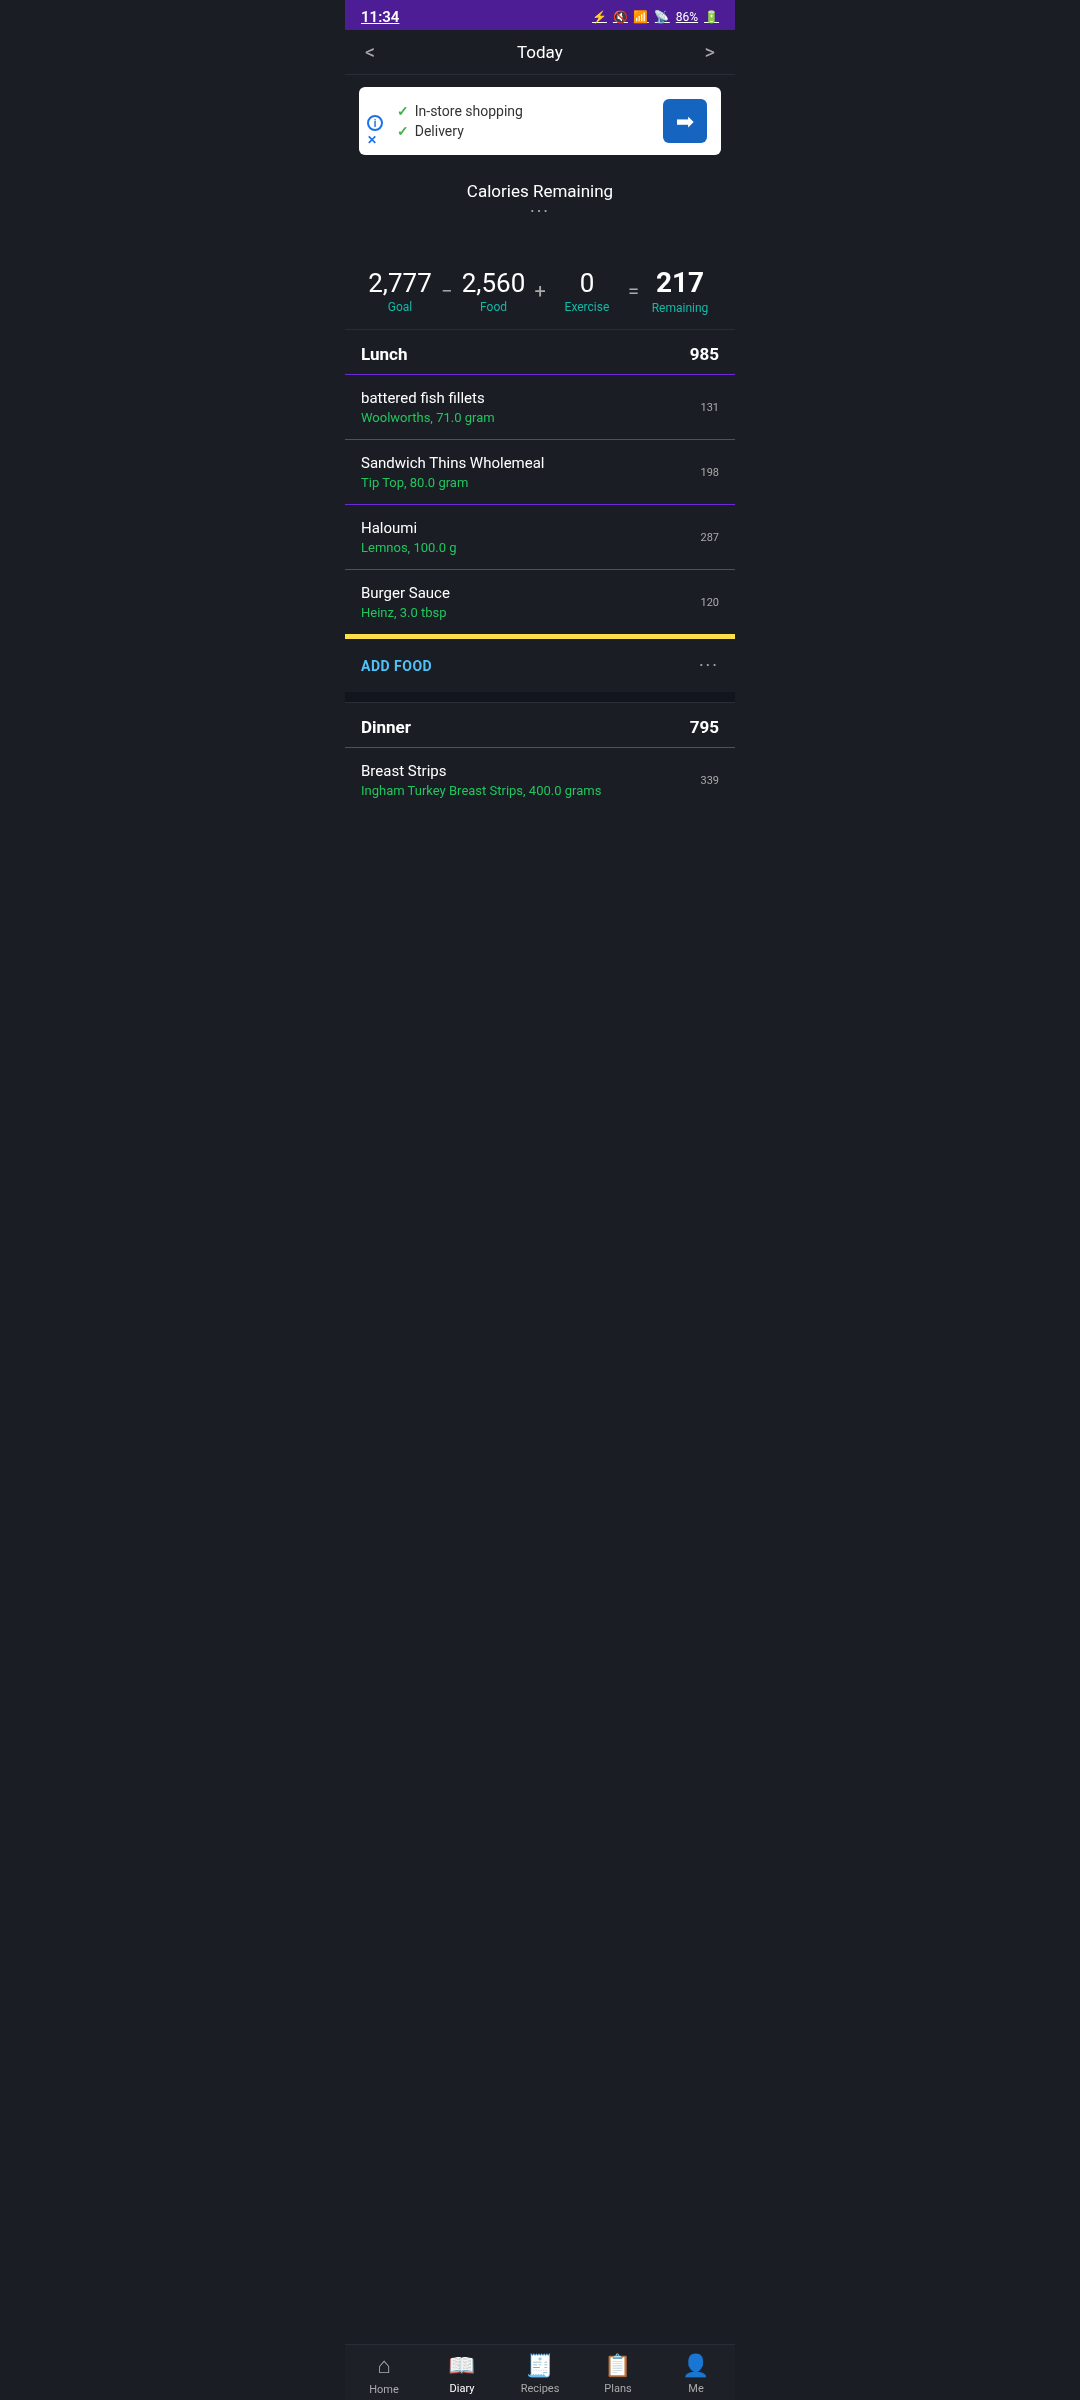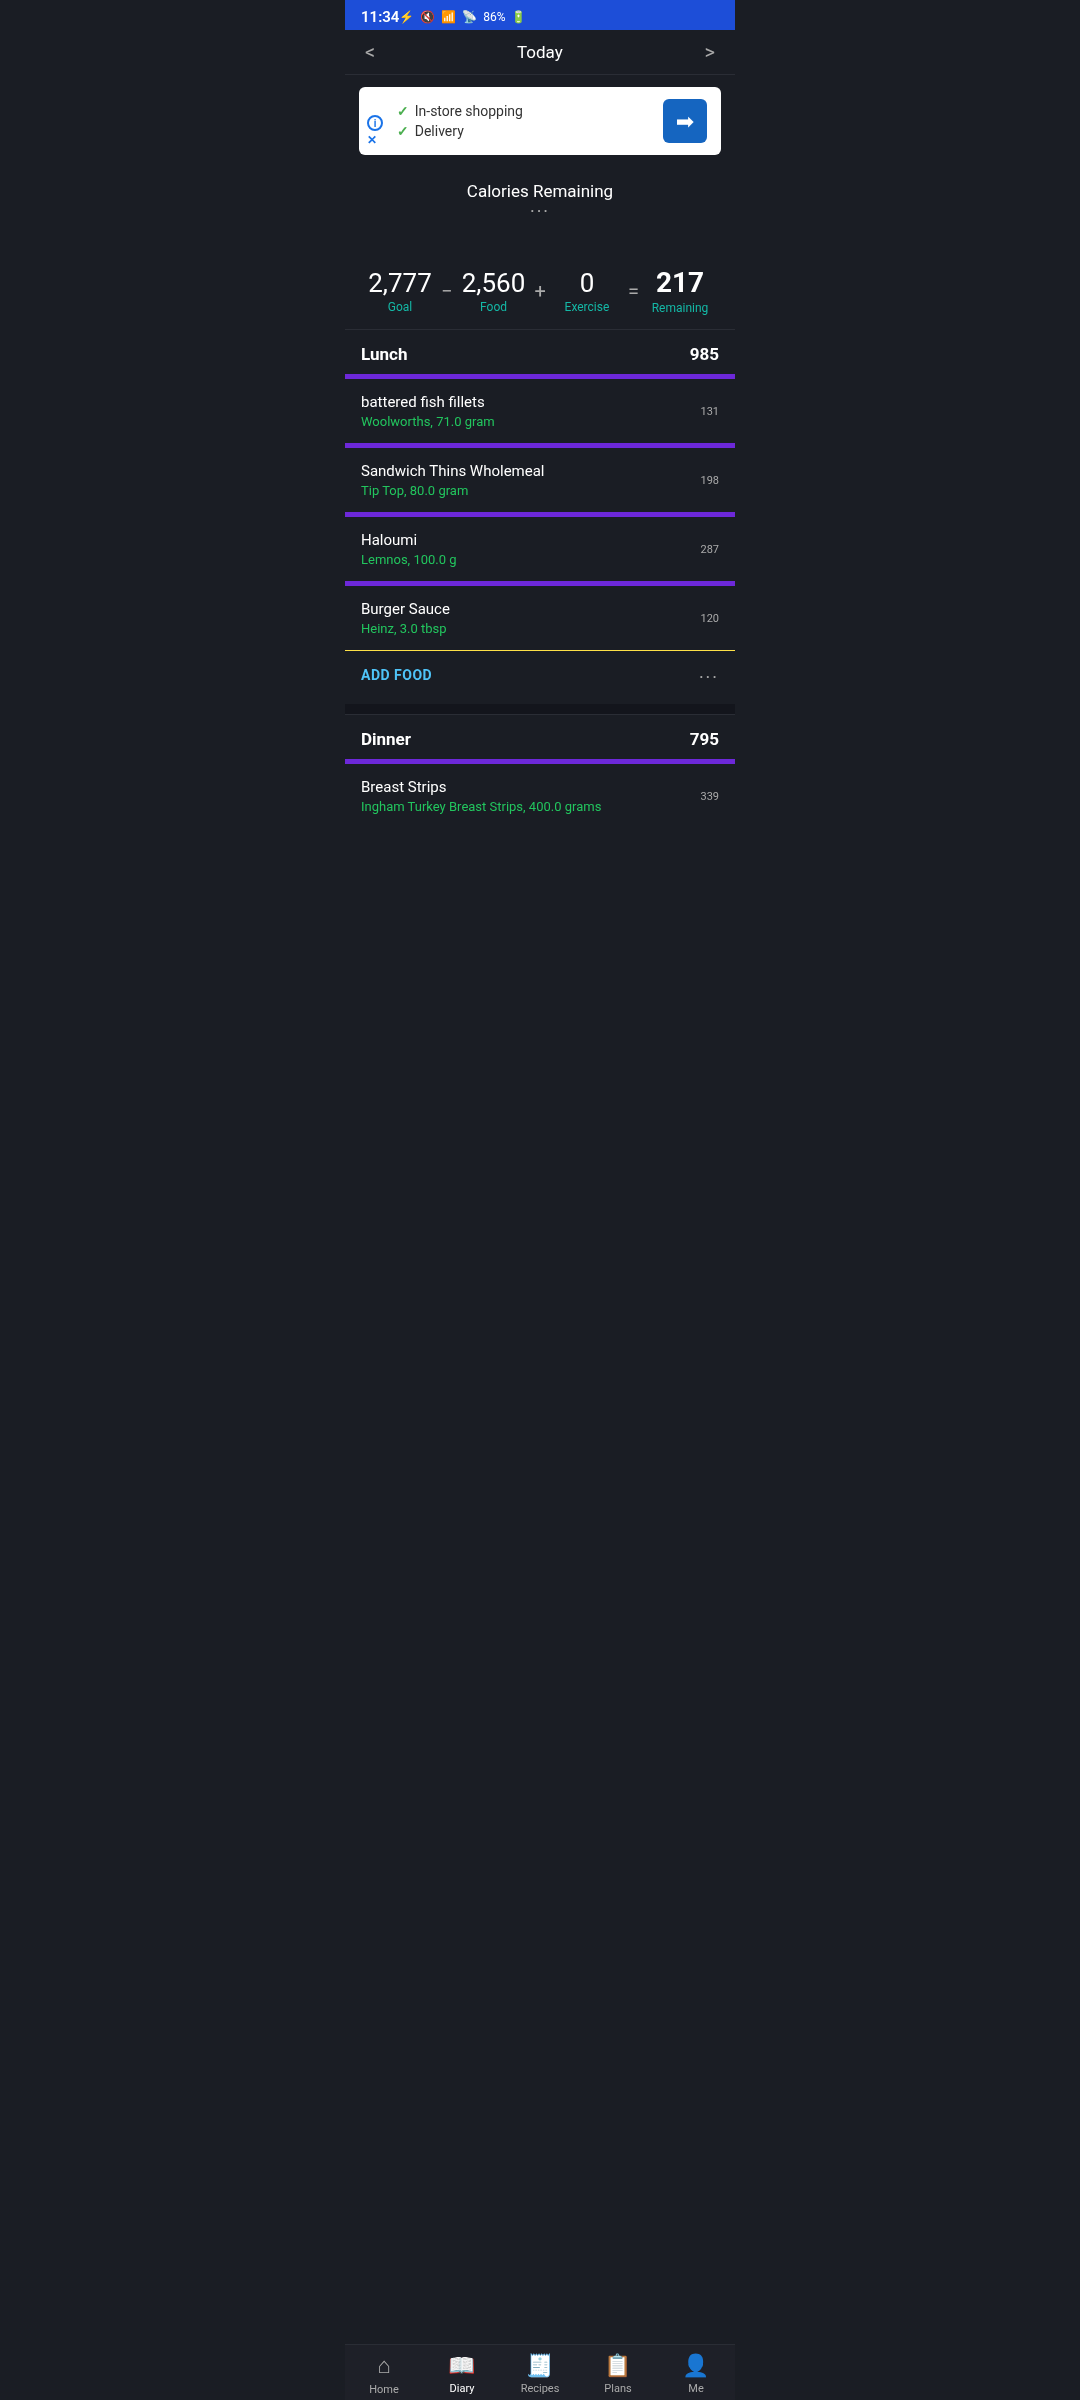--- a/index.html
+++ b/index.html
@@ -10,24 +10,25 @@
       font-family: -apple-system, BlinkMacSystemFont, 'Segoe UI', Roboto, sans-serif;
       width: 390px;
       margin: 0 auto;
       min-height: 100vh;
       overflow-x: hidden;
     }
 
     
     .status-bar {
       display: flex;
-      justify-content: flex-start;
+      justify-content: space-between;
       align-items: center;
       padding: 8px 16px 4px;
-      background: #1d4ed8;
+      background: #4c1d95;
+      text-decoration: underline;
     }
     .status-time {
       font-size: 15px;
       font-weight: 600;
     }
     .status-icons {
       display: flex;
       align-items: center;
       gap: 6px;
       font-size: 12px;
@@ -182,21 +183,21 @@
       font-size: 17px;
       font-weight: 700;
     }
 
     
     .food-item {
       display: flex;
       justify-content: space-between;
       align-items: center;
       padding: 14px 16px;
-      border-top: 5px solid #6d28d9;
+      border-top: 1px solid #6d28d9;
     }
     .food-info {
       flex: 1;
     }
     .food-name {
       font-size: 15px;
       font-weight: 400;
       color: #ffffff;
       margin-bottom: 3px;
     }
@@ -207,22 +208,23 @@
     .food-cal {
       font-size: 11px;
       color: #aaaaaa;
       margin-left: 12px;
     }
 
     
     .add-food-row {
       display: flex;
       justify-content: space-between;
+      align-items: center;
       padding: 16px 16px;
-      border-top: 1px solid #fde047;
+      border-top: 5px solid #fde047;
     }
     .add-food-text {
       font-size: 14px;
       font-weight: 700;
       color: #4fc3f7;
       letter-spacing: 0.5px;
     }
 
     
     .section-gap {

